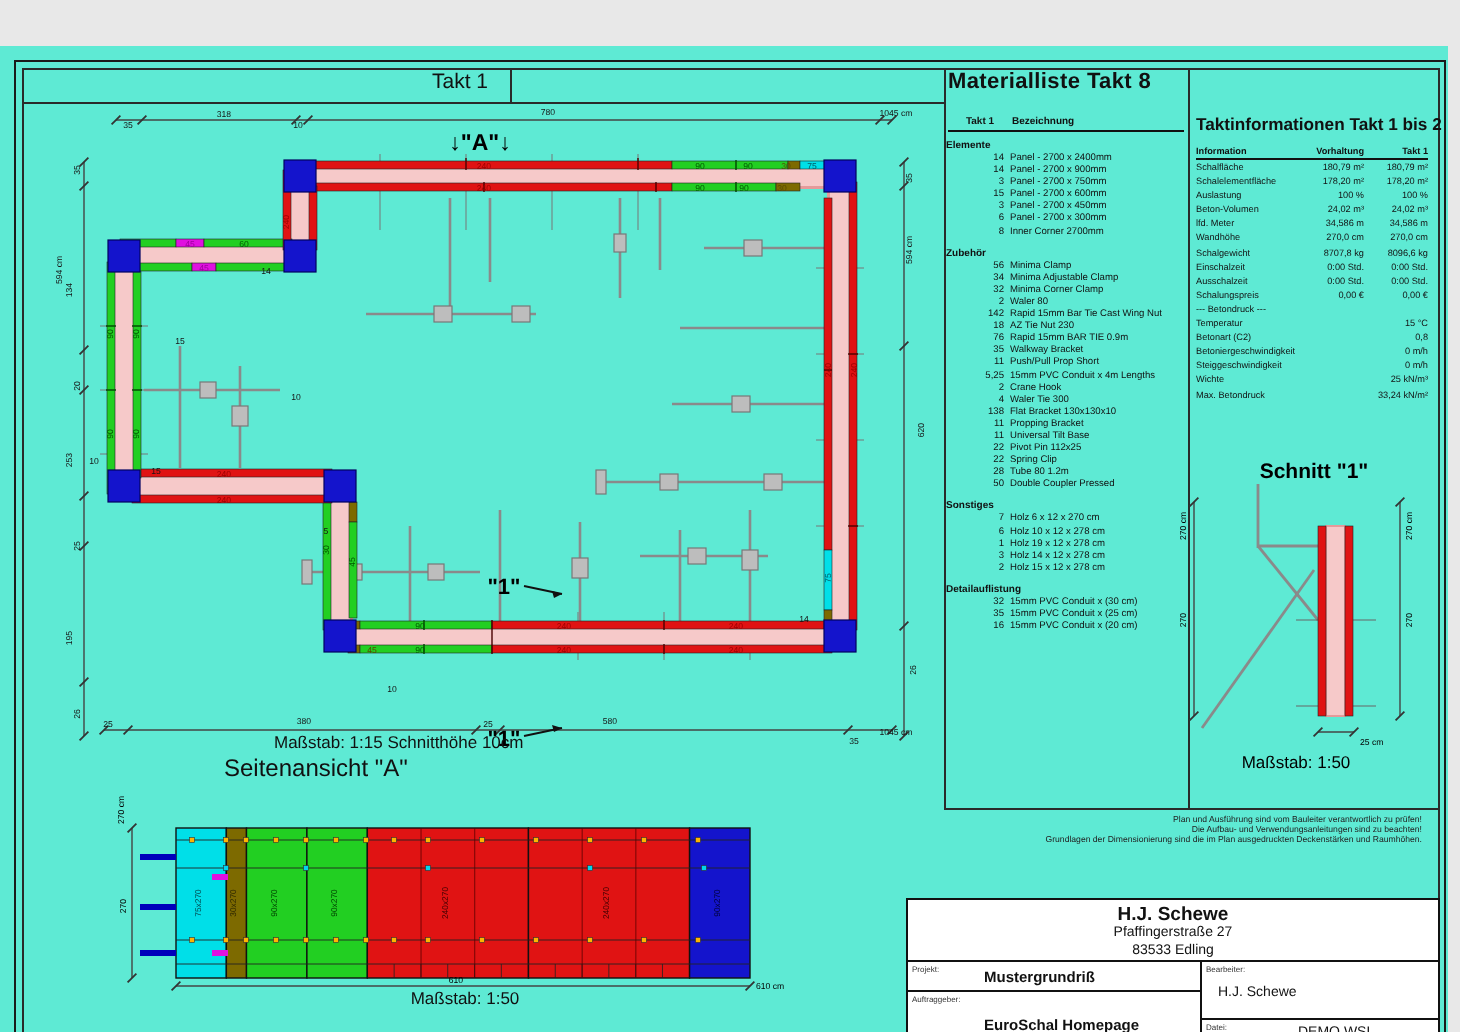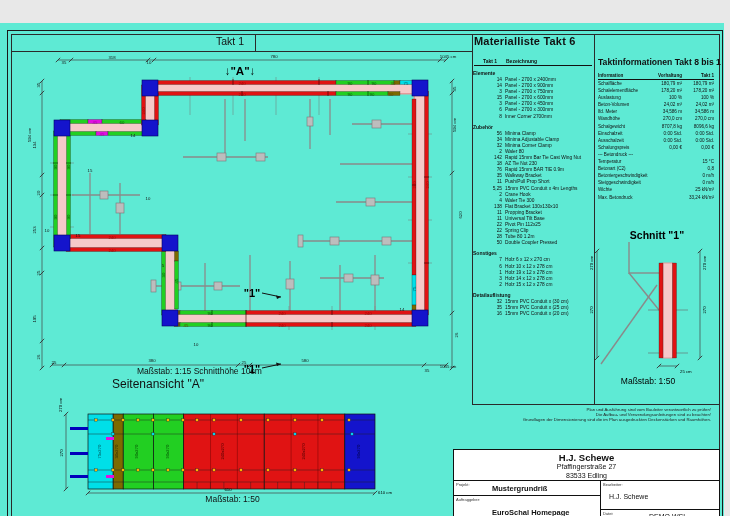--- a/index.html
+++ b/index.html
@@ -389,21 +389,21 @@
     <text x="240" y="52" text-anchor="middle" font-size="11.5" font-weight="bold" font-family="DejaVu Sans">↓"A"↓</text>
     <text x="252" y="274" text-anchor="middle" font-size="11" font-weight="bold">"1"</text>
     <text x="252" y="350" text-anchor="middle" font-size="11" font-weight="bold">"1"</text>
   </svg>
 
   <div class="abs plan-caption">Maßstab: 1:15   Schnitthöhe 10cm</div>
   <div class="abs elev-title">Seitenansicht "A"</div>
   <div class="abs elev-caption">Maßstab: 1:50</div>
 
   <div class="abs" id="materialliste">
-    <div class="ml-title">Materialliste  Takt 6</div>
+    <div class="ml-title">Materialliste  Takt 8</div>
     <div class="ml-head">
       <span class="q">Takt 1</span>
       <span class="d">Bezeichnung</span>
     </div>
     <div id="ml-body">
         <div class="ml-group">Elemente</div>
         <div class="ml-row">
           <span class="q">14</span>
           <span class="d">Panel - 2700 x 2400mm</span>
         </div>
@@ -539,21 +539,21 @@
           <span class="d">15mm PVC Conduit x  (25 cm)</span>
         </div>
         <div class="ml-row">
           <span class="q">16</span>
           <span class="d">15mm PVC Conduit x  (20 cm)</span>
         </div>
       </div>
   </div>
 
   <div class="abs" id="taktinfo">
-    <div class="ti-title">Taktinformationen  Takt 8 bis 1</div>
+    <div class="ti-title">Taktinformationen  Takt 1 bis 2</div>
     <div class="ti-head">
       <span class="ti-l">Information</span>
       <span class="ti-v1">Vorhaltung</span>
       <span class="ti-v2">Takt 1</span>
     </div>
     <div id="ti-body">
         <div class="ti-row">
           <span class="ti-l">Schalfläche</span>
           <span class="ti-v1">180,79 m²</span>
           <span class="ti-v2">180,79 m²</span>

